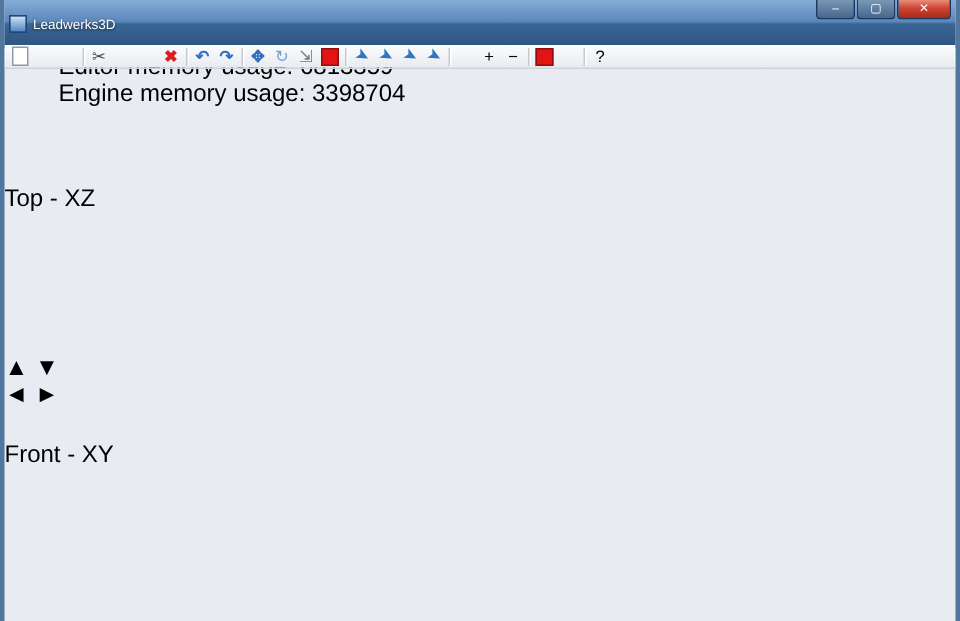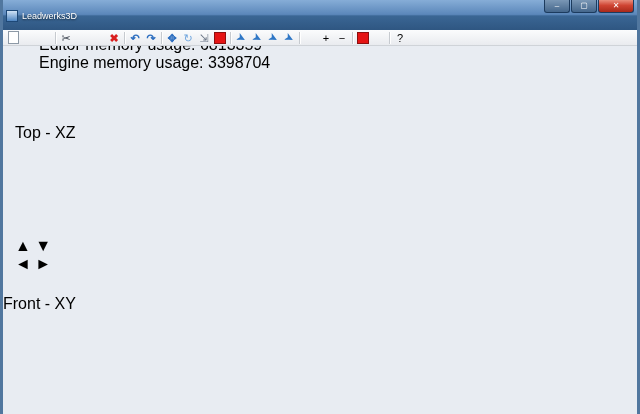--- a/index.html
+++ b/index.html
@@ -176,21 +176,21 @@
 
     <div class="vp" style="left:3px;top:0;width:233px;height:124px;margin-left:36px;">
       <div class="overlay-text">
         <div>Perspective</div>
         <div>FPS: 333.333313</div>
         <div>Editor memory usage: 6813359</div>
         <div>Engine memory usage: 3398704</div>
       </div>
     </div>
 
-    <div class="vp" style="left:238px;top:0;width:218px;height:124px;padding-left:12px;">
+    <div class="vp" style="left:238px;top:0;width:218px;height:124px;">
       <div class="vp-content grid-bg" style="width:207px;height:113px;">
         <span class="vp-label">Top - XZ</span>
         <div class="ax-v c-origin" style="left:37%;"></div>
         <div class="ax-h c-origin" style="top:50%;"></div>
         <div class="ax-v c-cyan" style="left:48%;"></div>
         <div class="ax-h c-cyan" style="top:40%;"></div>
         <div class="ax-h c-red" style="top:calc(40% + 2px);"></div>
         <div class="sel-square" style="left:calc(48% - 5px);top:calc(40% - 5px);"></div>
       </div>
       <div class="sb-v">

